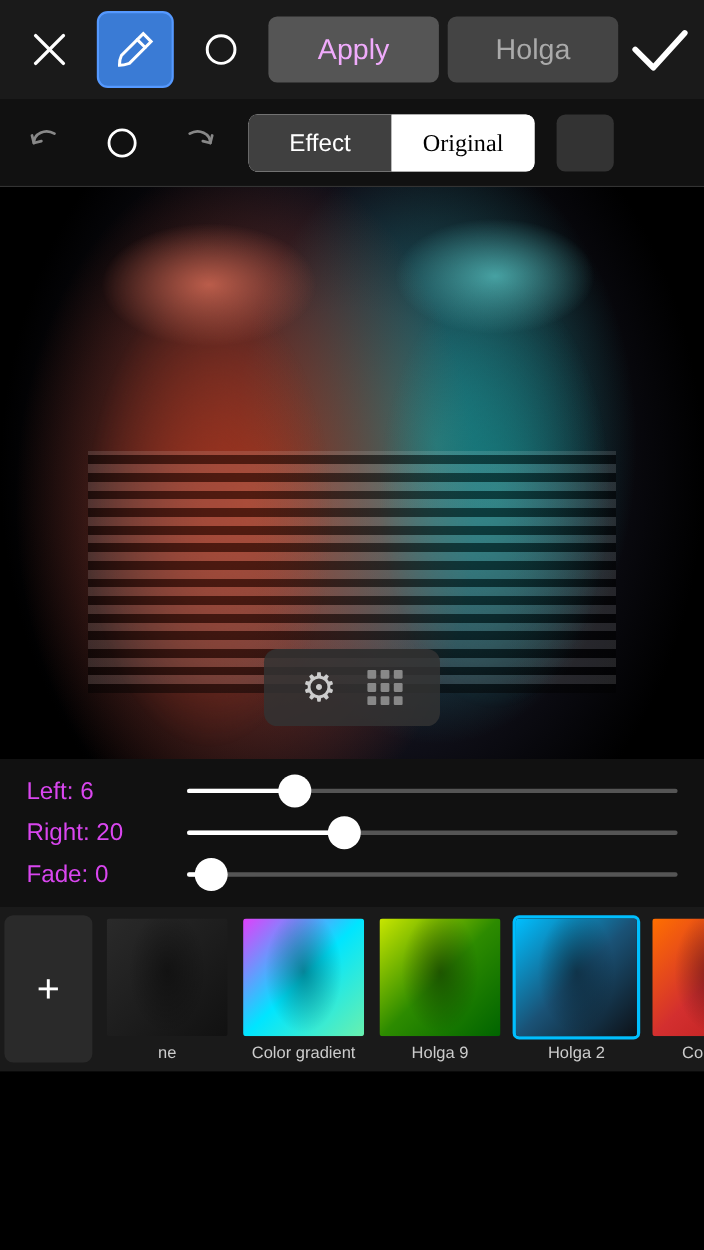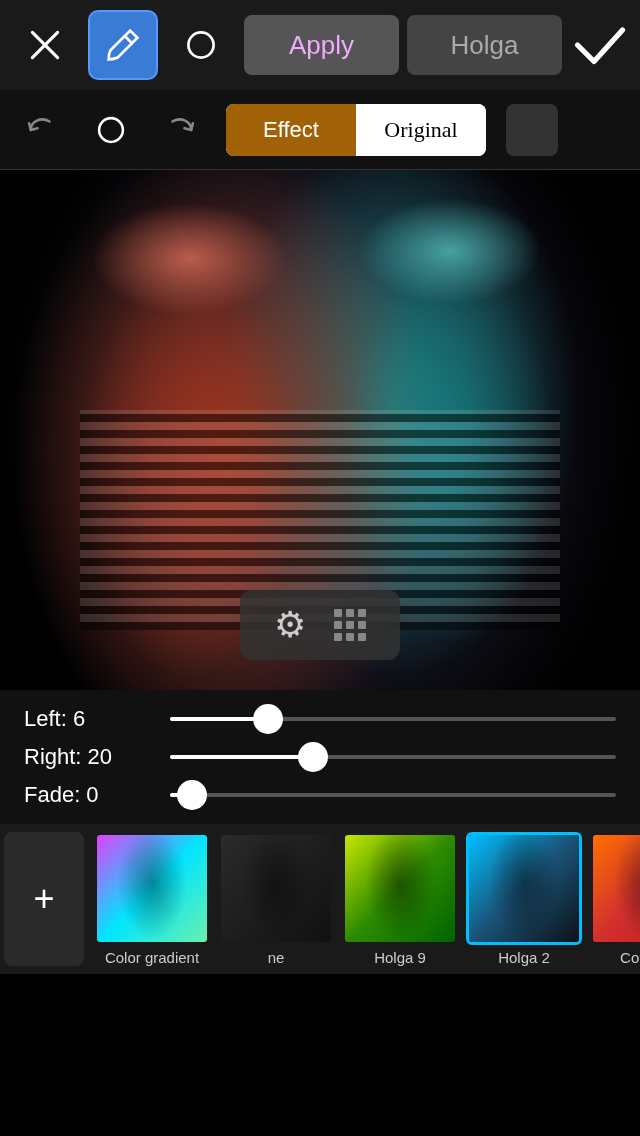--- a/index.html
+++ b/index.html
@@ -95,21 +95,21 @@
       max-width: 260px;
     }
     .effect-toggle button {
       flex: 1;
       border: none;
       font-size: 22px;
       font-weight: 500;
       cursor: pointer;
     }
     .effect-toggle .effect-active {
-      background: #a16207;
+      background: #404040;
       color: #fff;
     }
     .effect-toggle .original-btn {
       background: #fff;
       color: #000;
       font-family: Liberation Serif, serif;
     }
 
     .square-thumb {
       width: 52px;
@@ -211,21 +211,21 @@
       gap: 12px;
     }
     .slider-row {
       display: flex;
       align-items: center;
       gap: 16px;
     }
     .slider-label {
       width: 130px;
       font-size: 22px;
-      color: #ffffff;
+      color: #d946ef;
       flex-shrink: 0;
     }
     .slider-track {
       flex: 1;
       height: 4px;
       background: #555;
       border-radius: 2px;
       position: relative;
     }
     .slider-fill {
@@ -424,34 +424,34 @@
     </div>
   </div>
 </div>
 
 <div class="filmstrip">
 
   <button class="add-btn">+</button>
 
   <div class="film-item">
     <div class="film-thumb">
+      <div class="film-thumb-inner thumb-none">
+        <div class="thumb-person"></div>
+      </div>
+    </div>
+    <span class="film-label">ne</span>
+  </div>
+
+  <div class="film-item">
+    <div class="film-thumb">
       <div class="film-thumb-inner thumb-color-gradient">
         <div class="thumb-person"></div>
       </div>
     </div>
     <span class="film-label">Color gradient</span>
-  </div>
-
-  <div class="film-item">
-    <div class="film-thumb">
-      <div class="film-thumb-inner thumb-none">
-        <div class="thumb-person"></div>
-      </div>
-    </div>
-    <span class="film-label">ne</span>
   </div>
 
   <div class="film-item">
     <div class="film-thumb">
       <div class="film-thumb-inner thumb-holga1">
         <div class="thumb-person"></div>
       </div>
     </div>
     <span class="film-label">Holga 9</span>
   </div>

